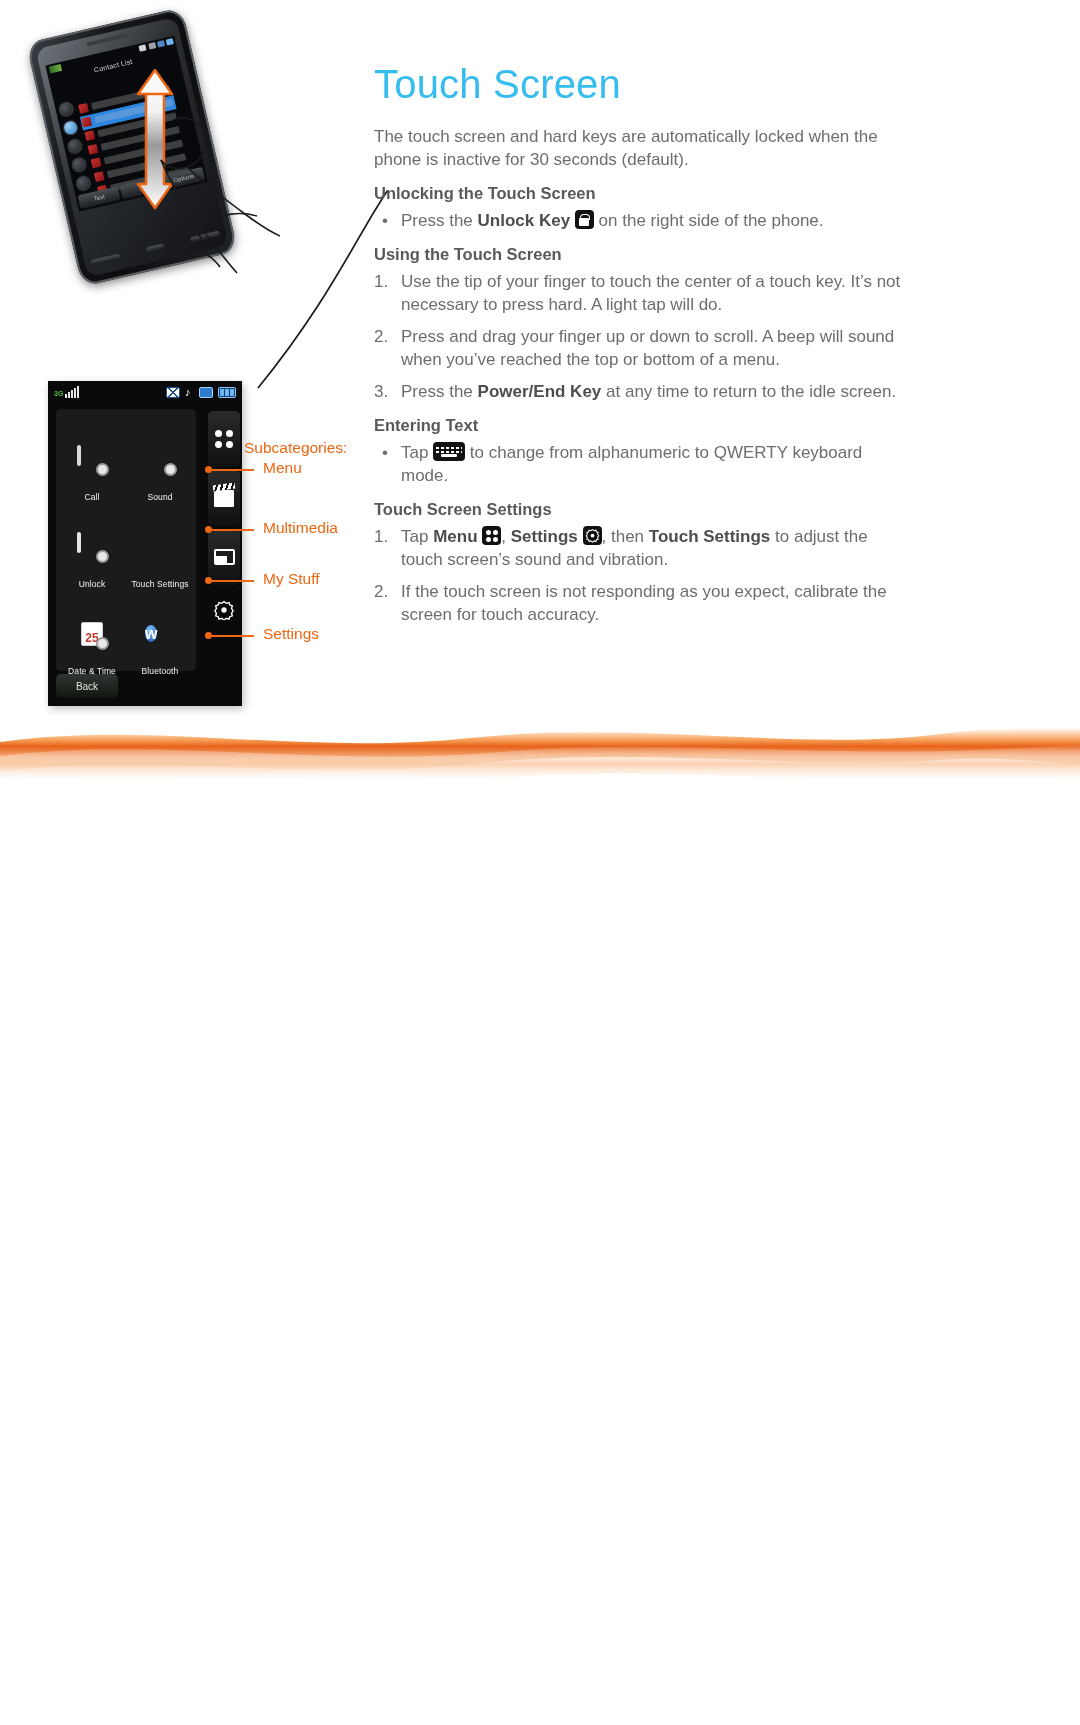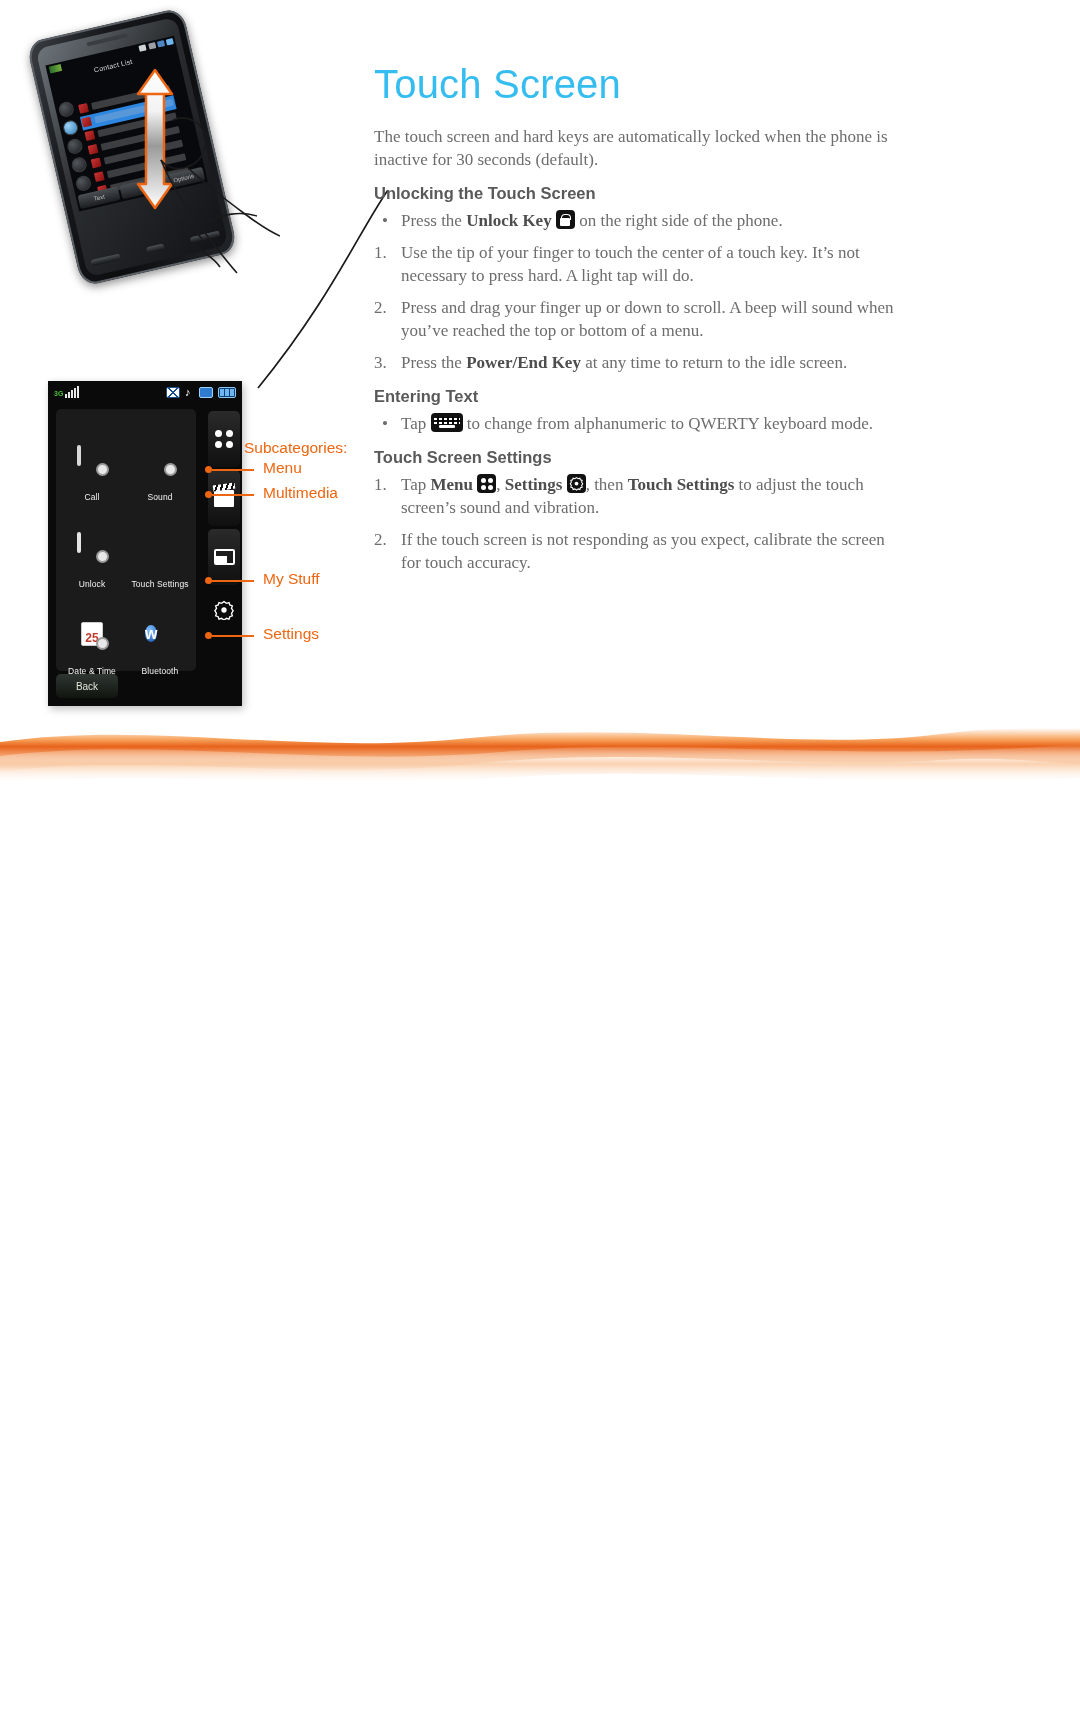--- a/index.html
+++ b/index.html
@@ -161,21 +161,21 @@
              font-family:"Liberation Sans", sans-serif; }
   .callout .dot { position:absolute; left:-58px; top:7px; width:7px; height:7px;
              border-radius:50%; background:#ee6611; }
   .callout .line { position:absolute; left:-51px; top:10px; width:42px; height:2px; background:#ee6611; }
 
   
   #text-col { position:absolute; left:374px; top:62px; width:530px; }
   h1.page-title { color:#36bdf0; font-size:40px; font-weight:normal; margin:0 0 18px 0;
                   letter-spacing:.2px; }
   h2.sub { color:#595959; font-size:16.5px; font-weight:bold; margin:13px 0 6px 0; }
-  p.body, li.body { color:#6d6d6d; font-size:17px; line-height:23px; margin:0 0 4px 0;font-family:Liberation Serif, serif; }
+  p.body, li.body { color:#6d6d6d; font-size:17px; line-height:23px; margin:0 0 4px 0; }
   ul.bul, ol.num { margin:0 0 6px 0; padding:0; list-style:none; }
   ul.bul li, ol.num li { color:#6d6d6d; font-size:17px; line-height:23px;
         position:relative; padding-left:27px; margin-bottom:9px; }
   ul.bul li .mk { position:absolute; left:8px; top:0; }
   ol.num li .mk { position:absolute; left:0; top:0; }
   b.bold { color:#4d4d4d; font-weight:bold; }
 
   
   .chip { display:inline-block; vertical-align:-3px; background:#111;
           border-radius:4px; position:relative; }
@@ -401,21 +401,21 @@
   </div>
 
   <div class="callout" style="left:244px; top:439px;">
     <span>Subcategories:</span>
   </div>
   <div class="callout" style="left:263px; top:459px;">
     <span class="dot"></span>
     <span class="line"></span>
     <span>Menu</span>
   </div>
-  <div class="callout" style="left:263px; top:484px;">
+  <div class="callout" style="left:263px; top:519px;">
     <span class="dot"></span>
     <span class="line"></span>
     <span>Multimedia</span>
   </div>
   <div class="callout" style="left:263px; top:570px;">
     <span class="dot"></span>
     <span class="line"></span>
     <span>My Stuff</span>
   </div>
   <div class="callout" style="left:263px; top:625px;">
@@ -436,20 +436,21 @@
 
     <h2 class="sub">Unlocking the Touch Screen</h2>
     <ul class="bul">
       <li class="body">
         <span class="mk">•</span>
         <span>Press the </span><b class="bold">Unlock Key</b>
         <span class="chip chip-lock"></span><span> on the right side of the phone.</span>
       </li>
     </ul>
 
+    <h2 class="sub">Using the Touch Screen</h2>
     <ol class="num">
       <li class="body">
         <span class="mk">1.</span>
         <span>Use the tip of your finger to touch the center of a touch key. It’s not necessary to press hard. A light tap will do.</span>
       </li>
       <li class="body">
         <span class="mk">2.</span>
         <span>Press and drag your finger up or down to scroll. A beep will sound when you’ve reached the top or bottom of a menu.</span>
       </li>
       <li class="body">

